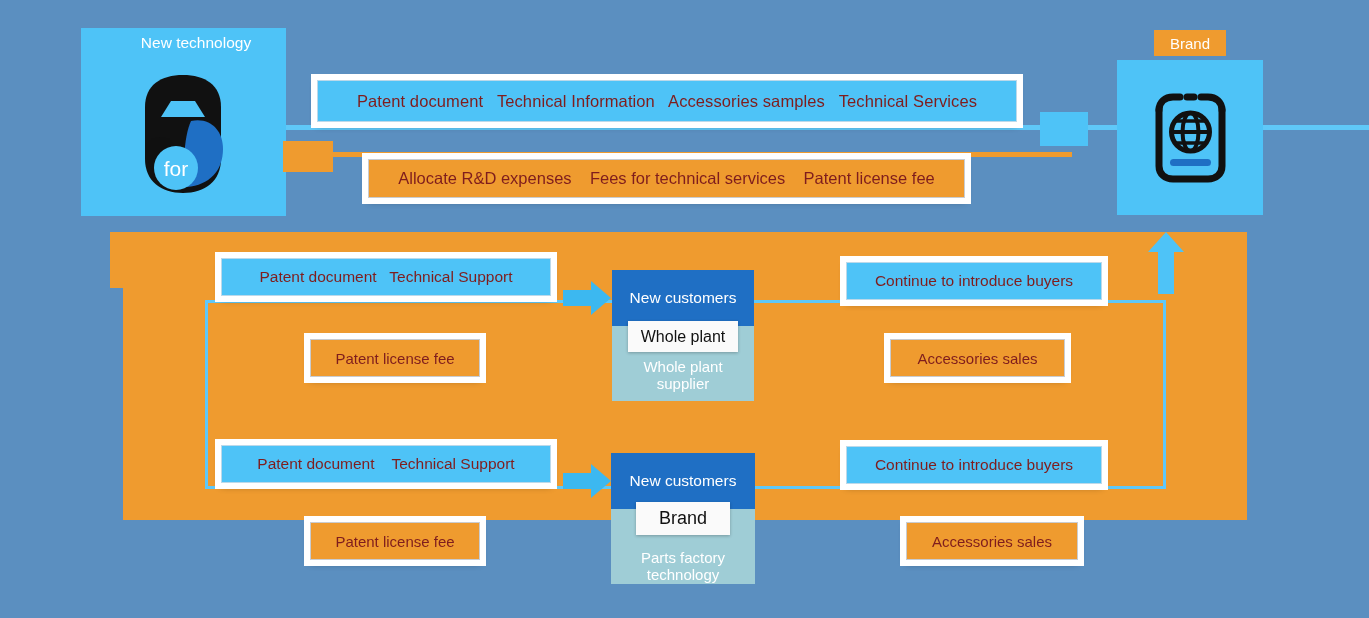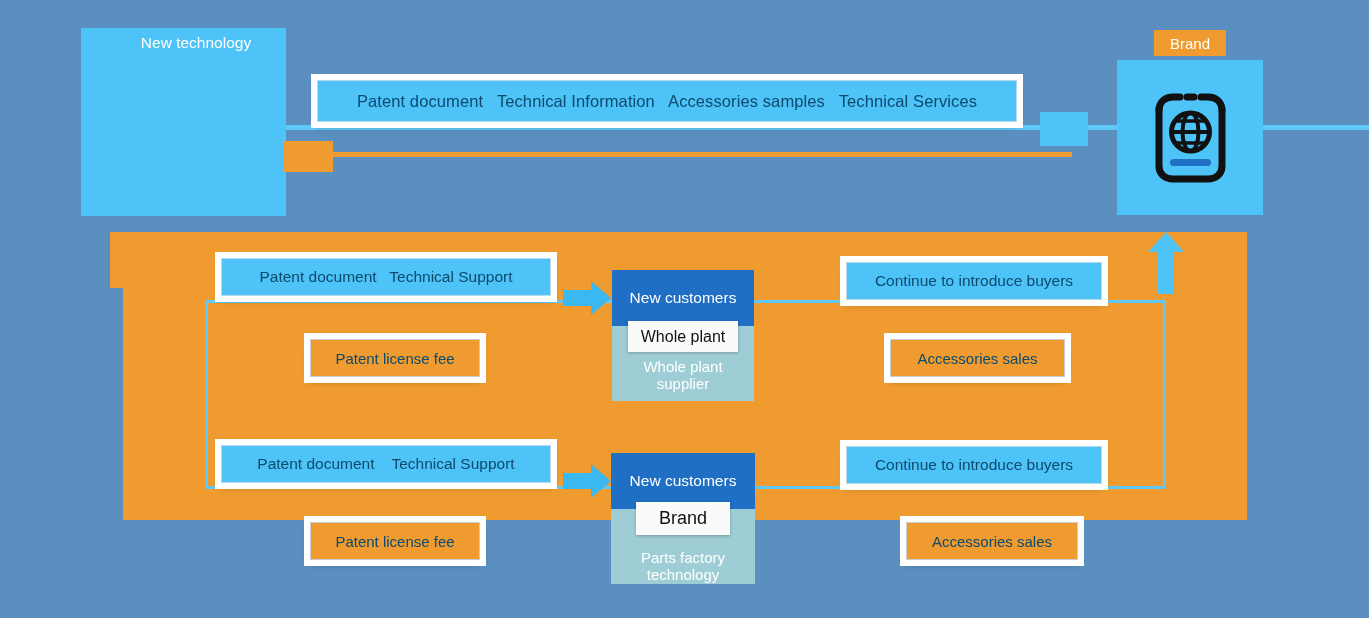--- a/index.html
+++ b/index.html
@@ -11,21 +11,21 @@
     position:relative;
   }
   .stage{position:absolute;inset:0;}
   .abs{position:absolute;}
 
   
   .boxlabel{
     display:flex;align-items:center;justify-content:center;
     text-align:center;
     box-sizing:border-box;
-    color:#0c4a6e;
+    color:#7f1d1d;
     white-space:pre;
   }
   .blue-pill{
     background:#4ec3f7;
     border:1px solid #bcd9ea;
     box-shadow:0 0 0 6px #ffffff, 0 3px 7px rgba(0,0,0,0.45);
   }
   .orange-pill{
     background:#ef9b2f;
     border:1px solid #c9ccd0;
@@ -118,28 +118,39 @@
 
   <div class="abs cline" id="cl-top"></div>
   <div class="abs cline" id="cl-left"></div>
   <div class="abs cline" id="cl-bottom"></div>
   <div class="abs cline" id="cl-right"></div>
 
   <div class="abs" id="nt-band"></div>
   <div class="abs" id="nt-band2"></div>
   <div class="abs boxlabel" id="nt-title">New technology</div>
 
+  <div class="abs" id="nt-icon">
+    <svg width="116" height="128" viewBox="0 0 116 128">
+      <path d="M20 34 C20 12 36 2 58 2 C80 2 96 12 96 34 L96 86 C96 108 80 120 58 120 C36 120 20 108 20 86 Z" fill="#111111"></path>
+      <path d="M36 44 L46 28 L70 28 L80 44 Z" fill="#4ec3f7"></path>
+      <path d="M66 48 C86 44 98 58 98 76 C98 98 84 112 62 114 C58 96 58 66 66 48 Z" fill="#1f6fc4"></path>
+      <path d="M22 70 C30 62 42 62 48 70 C50 86 44 100 32 104 C24 96 20 82 22 70 Z" fill="#111111" opacity="0.72"></path>
+      <circle cx="51" cy="95" r="22" fill="#4ec3f7"></circle>
+      <text x="51" y="103" font-family="Liberation Sans, sans-serif" font-size="21" fill="#ffffff" text-anchor="middle">for</text>
+    </svg>
+  </div>
 
   <div class="abs" id="blueline-h"></div>
   <div class="abs" id="orangeline-h"></div>
   <div class="abs" id="orange-stub"></div>
   <div class="abs" id="blue-stub"></div>
 
   <div class="abs boxlabel blue-pill" id="topbar">Patent document   Technical Information   Accessories samples   Technical Services</div>
 
+  <div class="abs boxlabel orange-pill" id="orangebar">Allocate R&amp;D expenses    Fees for technical services    Patent license fee</div>
 
   <div class="abs boxlabel" id="brand-tag">Brand</div>
   <div class="abs" id="brand-card"></div>
   <div class="abs" id="brand-icon">
     <svg width="83" height="100" viewBox="0 0 83 100">
       <path d="M10 22 C10 14 16 9 24 9 L31 9" stroke="#111" stroke-width="7" fill="none" stroke-linecap="round"></path>
       <path d="M38 9 L45 9" stroke="#111" stroke-width="7" fill="none" stroke-linecap="round"></path>
       <path d="M52 9 L59 9 C67 9 73 14 73 22" stroke="#111" stroke-width="7" fill="none" stroke-linecap="round"></path>
       <path d="M73 22 L73 78 C73 86 67 91 59 91 L24 91 C16 91 10 86 10 78 L10 22" stroke="#111" stroke-width="7" fill="none" stroke-linecap="round"></path>
       <circle cx="41.5" cy="44" r="19" stroke="#111" stroke-width="5" fill="none"></circle>

